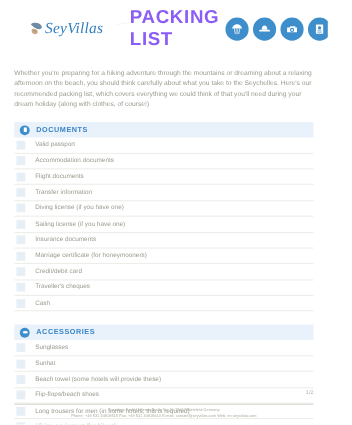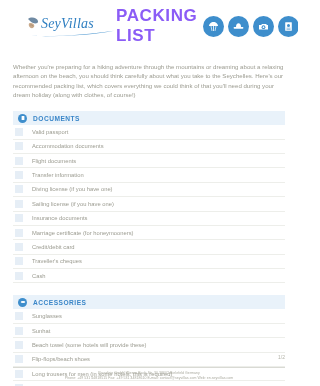--- a/index.html
+++ b/index.html
@@ -7,21 +7,21 @@
     width:298px;height:386px;overflow:hidden;
     background:#ffffff;
     font-family:"Liberation Sans","DejaVu Sans",sans-serif;
     color:#8a8a80;
     -webkit-font-smoothing:antialiased;
   }
   .page{position:relative;width:298px;height:386px;box-sizing:border-box;}
 
   
   .header{display:flex;align-items:center;height:52px;padding:0 14px 0 26px;box-sizing:border-box;}
-  .logo{display:flex;flex-direction:column;justify-content:center;width:92px;}
+  .logo{display:flex;flex-direction:row;justify-content:center;width:92px;}
   .logo-row{display:flex;align-items:flex-end;}
   .logo-mark{width:13px;height:15px;position:relative;margin-right:2px;}
   .logo-mark svg{display:block;}
   .logo-text{font-family:"Liberation Serif","DejaVu Serif",serif;font-style:italic;
     font-size:14px;line-height:14px;color:#2f7fc1;letter-spacing:.2px;font-weight:400;}
   .logo-swoosh{height:7px;width:86px;margin-top:-1px;margin-left:4px;}
 
   .title{
     flex:1;text-align:left;padding-right:6px;
     font-size:17px;font-weight:bold;color:#8b5cf6;

